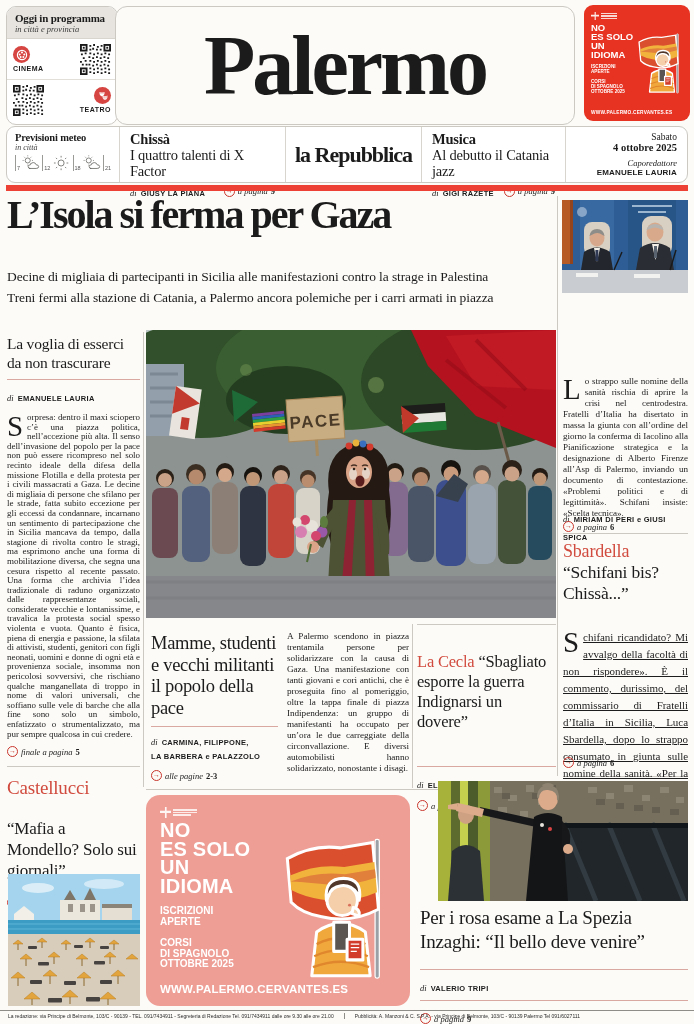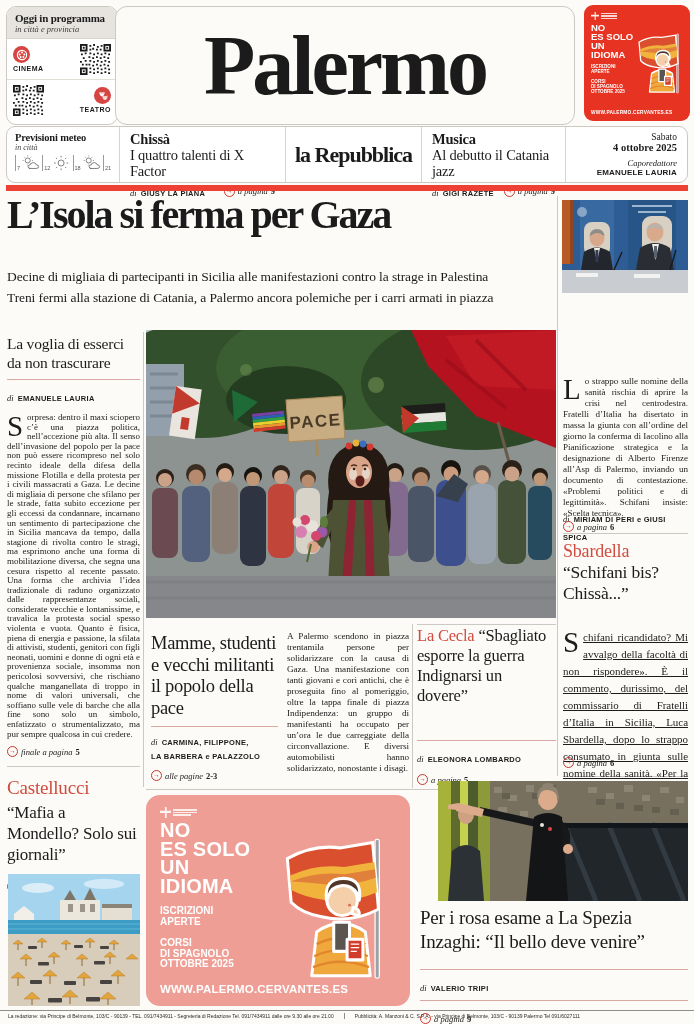--- a/index.html
+++ b/index.html
@@ -90,34 +90,34 @@
   .body{font-size:9px;line-height:9.6px;text-align:justify;letter-spacing:-.05px;color:#1d1d1d;}
   .drop::first-letter{float:left;font-size:29px;line-height:23px;padding:2px 4px 0 0;}
   .morelink{margin-top:4px;}
   .vr{width:1px;background:#ccc9c3;}
   .photo{display:block;}
   .mamme{left:151px;top:633px;width:127px;}
   .mamme-title{font-size:18.5px;line-height:21.5px;letter-spacing:-.3px;}
   .byline2{line-height:11px;}
   .piazza{left:287px;top:631px;width:122px;font-size:9.2px;line-height:11px;text-align:justify;
           letter-spacing:-.05px;}
-  .lacecla{left:417px;top:624px;width:139px;border-top:1px solid #ccc9c3;padding-top:1px;box-sizing:border-box;}
+  .lacecla{left:417px;top:624px;width:139px;border-top:1px solid #ccc9c3;padding-top:27px;box-sizing:border-box;}
   .lc-kicker{color:#d14b3e;font-size:16.5px;letter-spacing:-.2px;}
   .lc-quote{font-size:16.5px;line-height:20px;letter-spacing:-.2px;}
   .rcol-title{left:563px;top:300px;width:126px;font-size:21px;line-height:24px;letter-spacing:-.4px;}
   .rcol-body{left:563px;top:376px;width:125px;}
   .rcol-by{left:563px;top:508px;width:125px;}
   .rcol-page{left:563px;top:521px;}
   .sb-kicker{left:563px;top:541px;color:#d14b3e;font-size:18px;letter-spacing:-.2px;}
   .sb-quote{left:563px;top:562px;width:126px;font-size:17.5px;line-height:21px;letter-spacing:-.2px;}
   .sb-body{left:563px;top:629px;width:125px;font-size:11px;line-height:17px;text-decoration:underline;}
   .sb-page{left:563px;top:757px;}
   .cast{left:7px;top:777px;width:133px;}
   .cast-kicker{color:#d14b3e;font-size:19px;letter-spacing:-.2px;}
-  .cast-quote{font-size:17px;line-height:21px;letter-spacing:-.2px;margin-top:3px;}
+  .cast-quote{font-size:17px;line-height:21px;letter-spacing:-.2px;margin-top:19px;}
   .fc-block{left:420px;top:906px;width:268px;}
   .fc-title{font-size:19px;line-height:23.5px;letter-spacing:-.2px;}
   .footer{left:0;top:1010px;width:694px;border-top:1px solid #8f8d88;display:flex;gap:10px;
           padding:2px 8px;box-sizing:border-box;font-family:"Liberation Sans",sans-serif;font-size:5px;
           color:#2a2a2a;}
   .footer .seg + .seg{border-left:1px solid #8f8d88;padding-left:10px;}
 </style>
 </head>
 <body>
 

